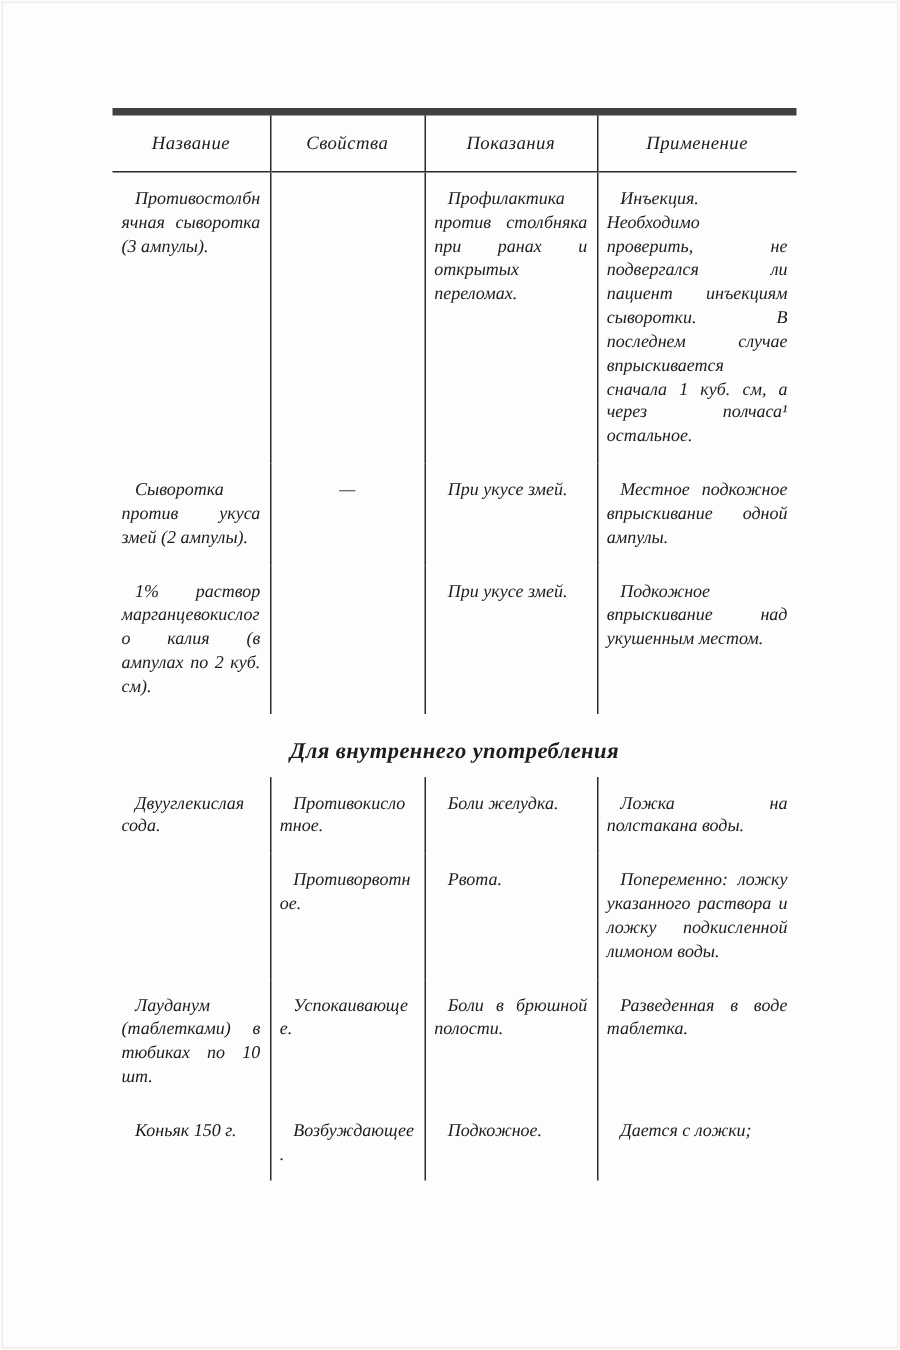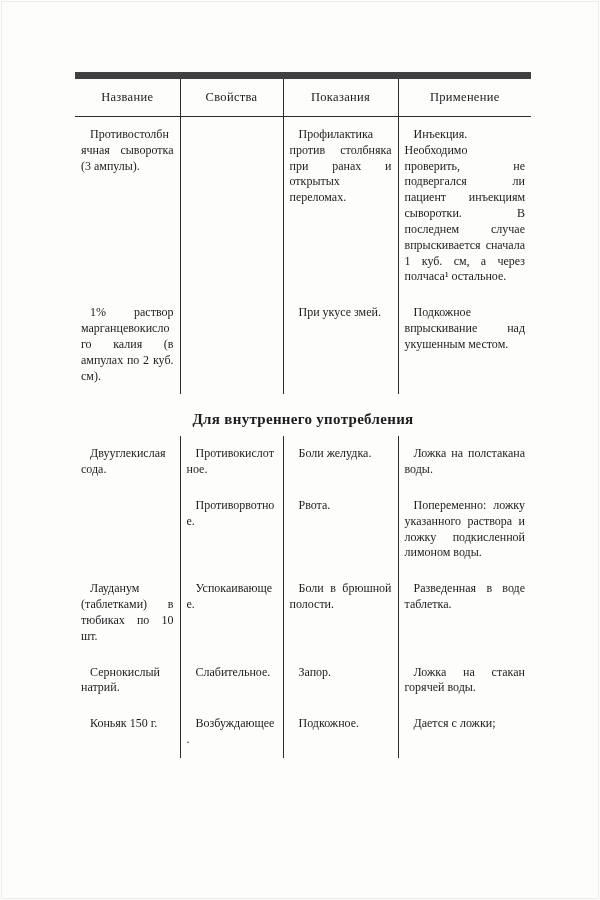--- a/index.html
+++ b/index.html
@@ -17,21 +17,22 @@
     overflow: hidden;
     font-family: "Liberation Serif", "DejaVu Serif", serif;
     color: #1c1c1c;
     outline: 1px solid #ececea;
     outline-offset: -2px;
   }
   table.med-table {
     border-collapse: collapse;
     table-layout: fixed;
     width: 456px;
-    border-top: 7px solid #404040;
+    border-top: 5px solid #404040;
+    font-style: italic;
   }
   col.c1 { width: 105px; }
   col.c2 { width: 103px; }
   col.c3 { width: 115px; }
   col.c4 { width: 133px; }
 
   .med-table th {
     border-bottom: 1px solid #2b2b2b;
     font-weight: normal;
     font-size: 12.5px;
@@ -89,20 +90,26 @@
       </tr>
     </thead>
     <tbody>
       <tr>
         <td>Противостолбнячная сыворотка (3 ампулы).</td>
         <td></td>
         <td>Профилактика против столбняка при ранах и открытых переломах.</td>
         <td>Инъекция. Необходимо проверить, не подвергался ли пациент инъекциям сыворотки. В последнем случае впрыскивается сначала 1 куб. см, а через полчаса¹ остальное.</td>
       </tr>
       <tr>
+        <td>Сыворотка против укуса змей (2 ампулы).</td>
+        <td class="center">—</td>
+        <td>При укусе змей.</td>
+        <td>Местное подкожное впрыскивание одной ампулы.</td>
+      </tr>
+      <tr>
         <td>1% раствор марганцевокислого калия (в ампулах по 2 куб. см).</td>
         <td></td>
         <td>При укусе змей.</td>
         <td>Подкожное впрыскивание над укушенным местом.</td>
       </tr>
 
       <tr>
         <td colspan="4" class="section">Для внутреннего употребления</td>
       </tr>
 
@@ -118,26 +125,20 @@
         <td>Рвота.</td>
         <td>Попеременно: ложку указанного раствора и ложку подкисленной лимоном воды.</td>
       </tr>
       <tr>
         <td>Лауданум (таблетками) в тюбиках по 10 шт.</td>
         <td>Успокаивающее.</td>
         <td>Боли в брюшной полости.</td>
         <td>Разведенная в воде таблетка.</td>
       </tr>
       <tr>
-        <td>Сернокислый натрий.</td>
-        <td>Слабительное.</td>
-        <td>Запор.</td>
-        <td>Ложка на стакан горячей воды.</td>
-      </tr>
-      <tr>
         <td>Коньяк 150 г.</td>
         <td>Возбуждающее.</td>
         <td>Подкожное.</td>
         <td>Дается с ложки;</td>
       </tr>
     </tbody>
   </table>
 
 </div>
 

